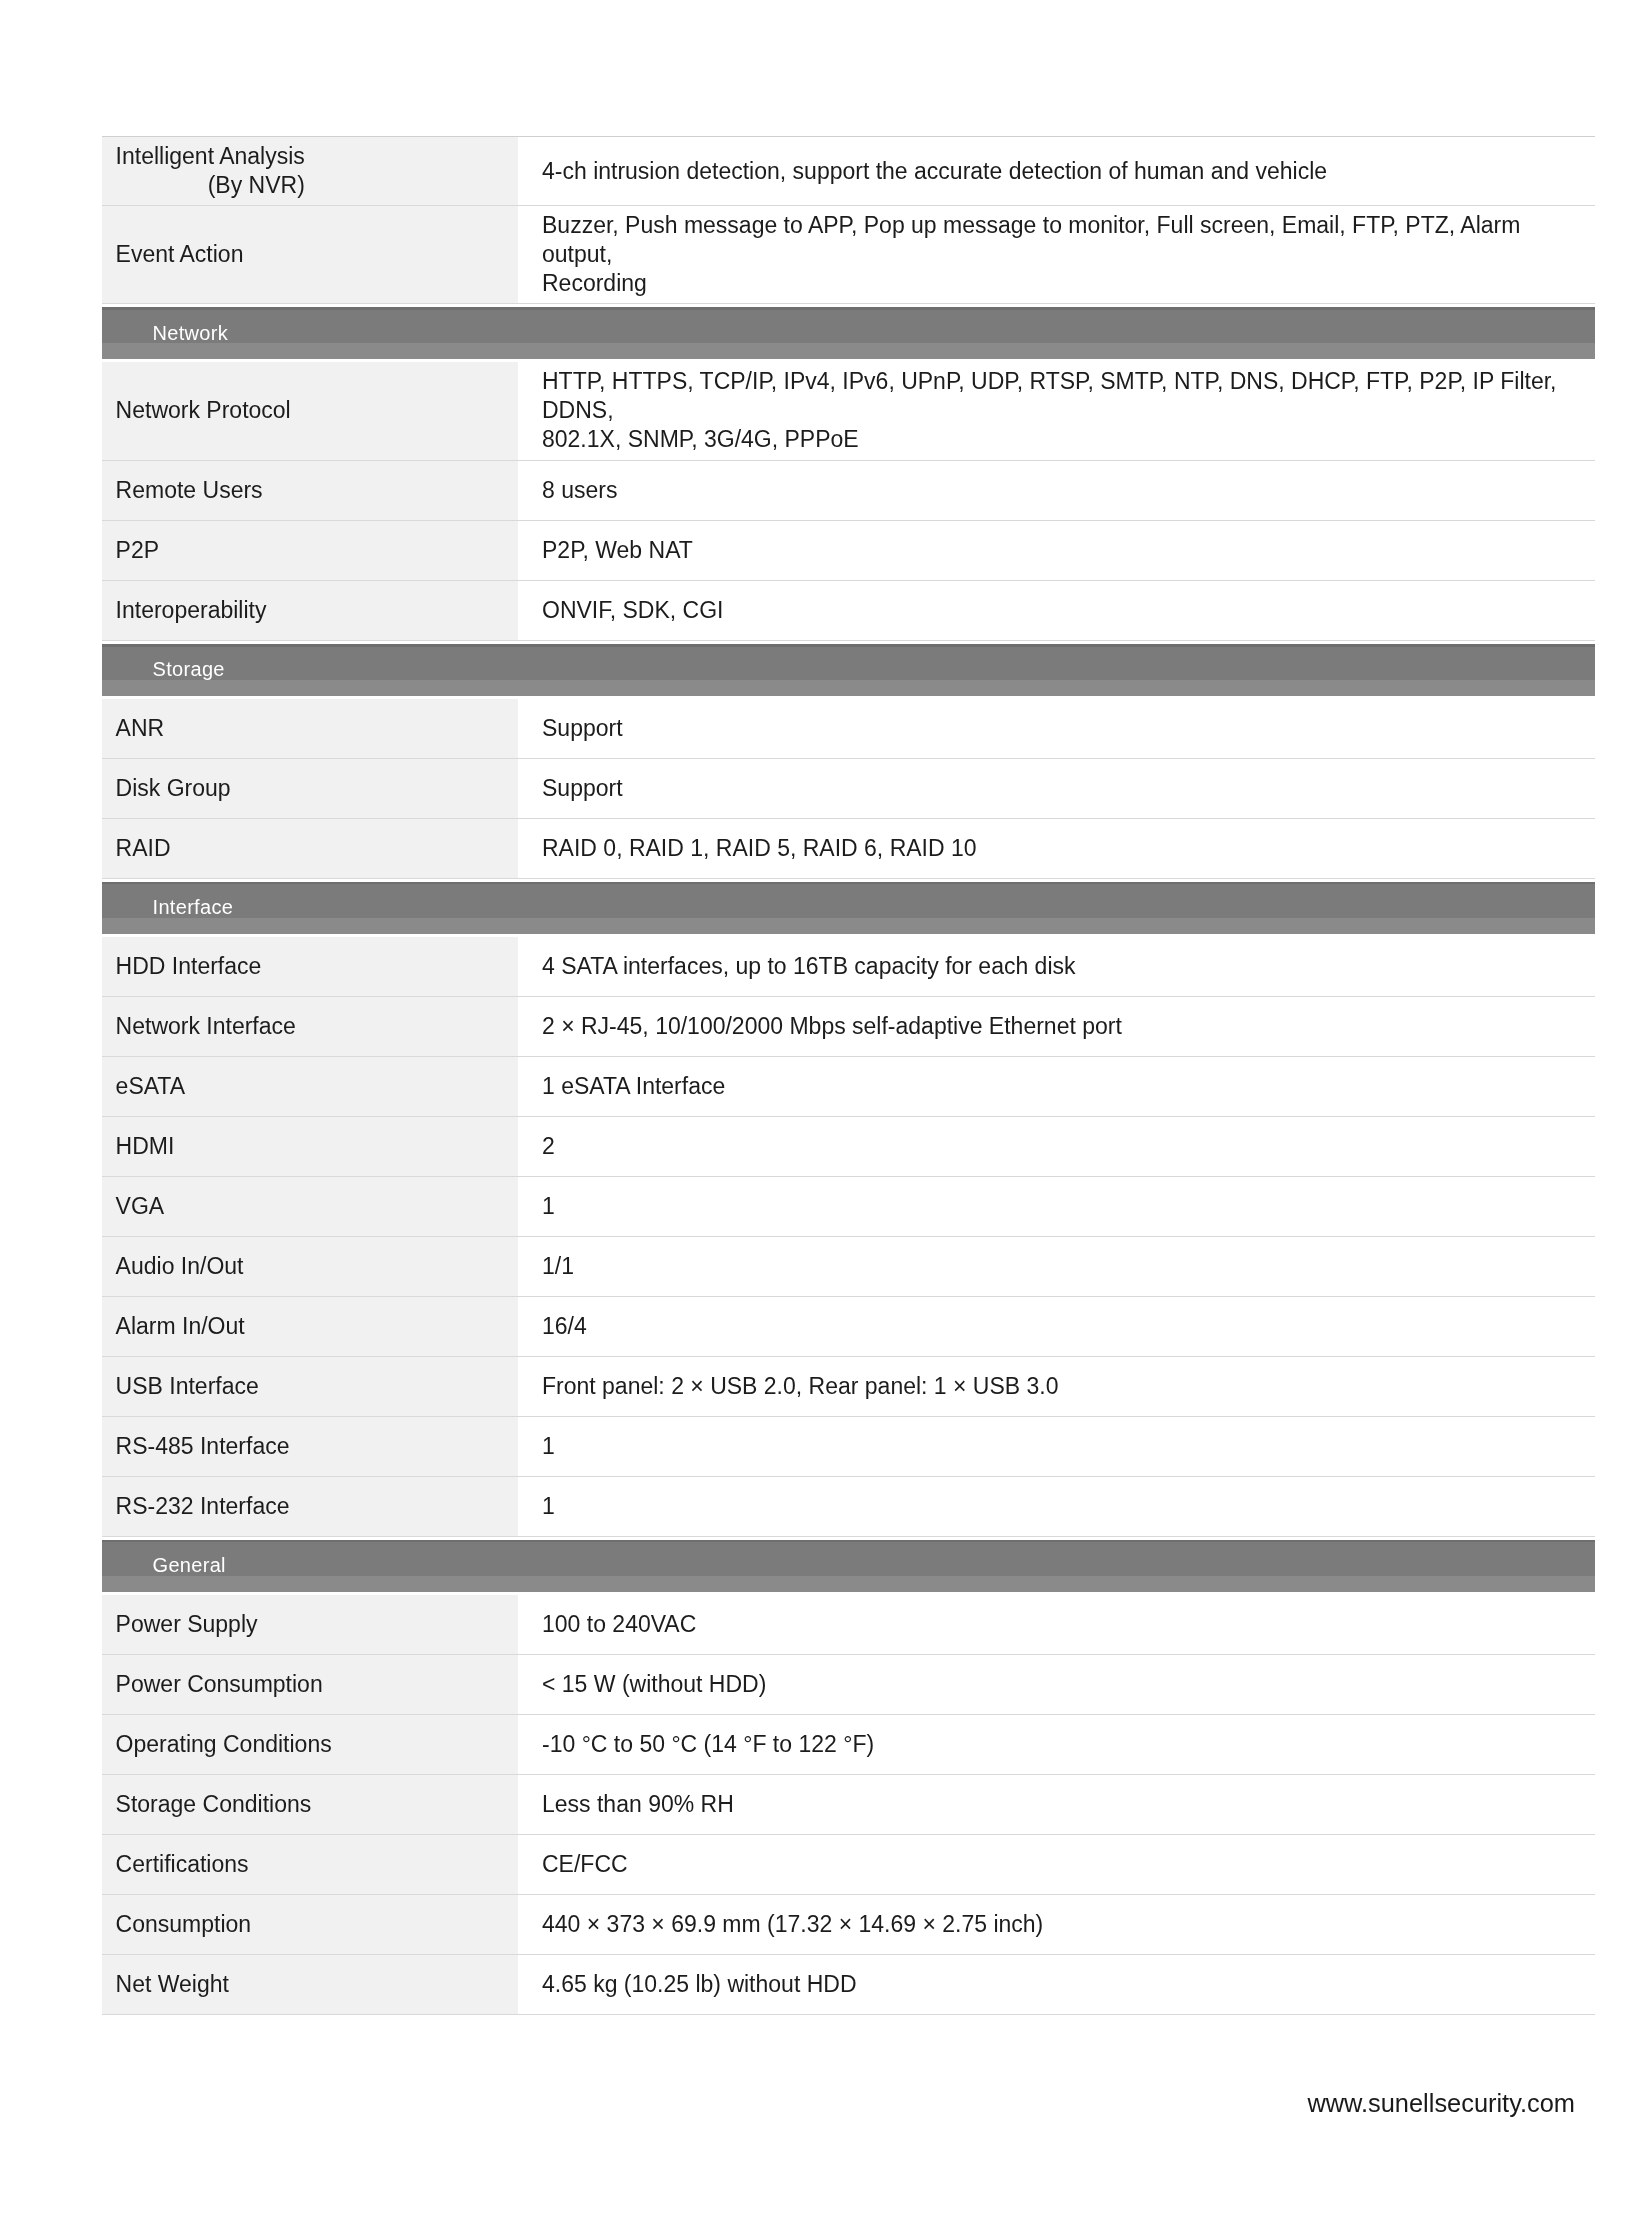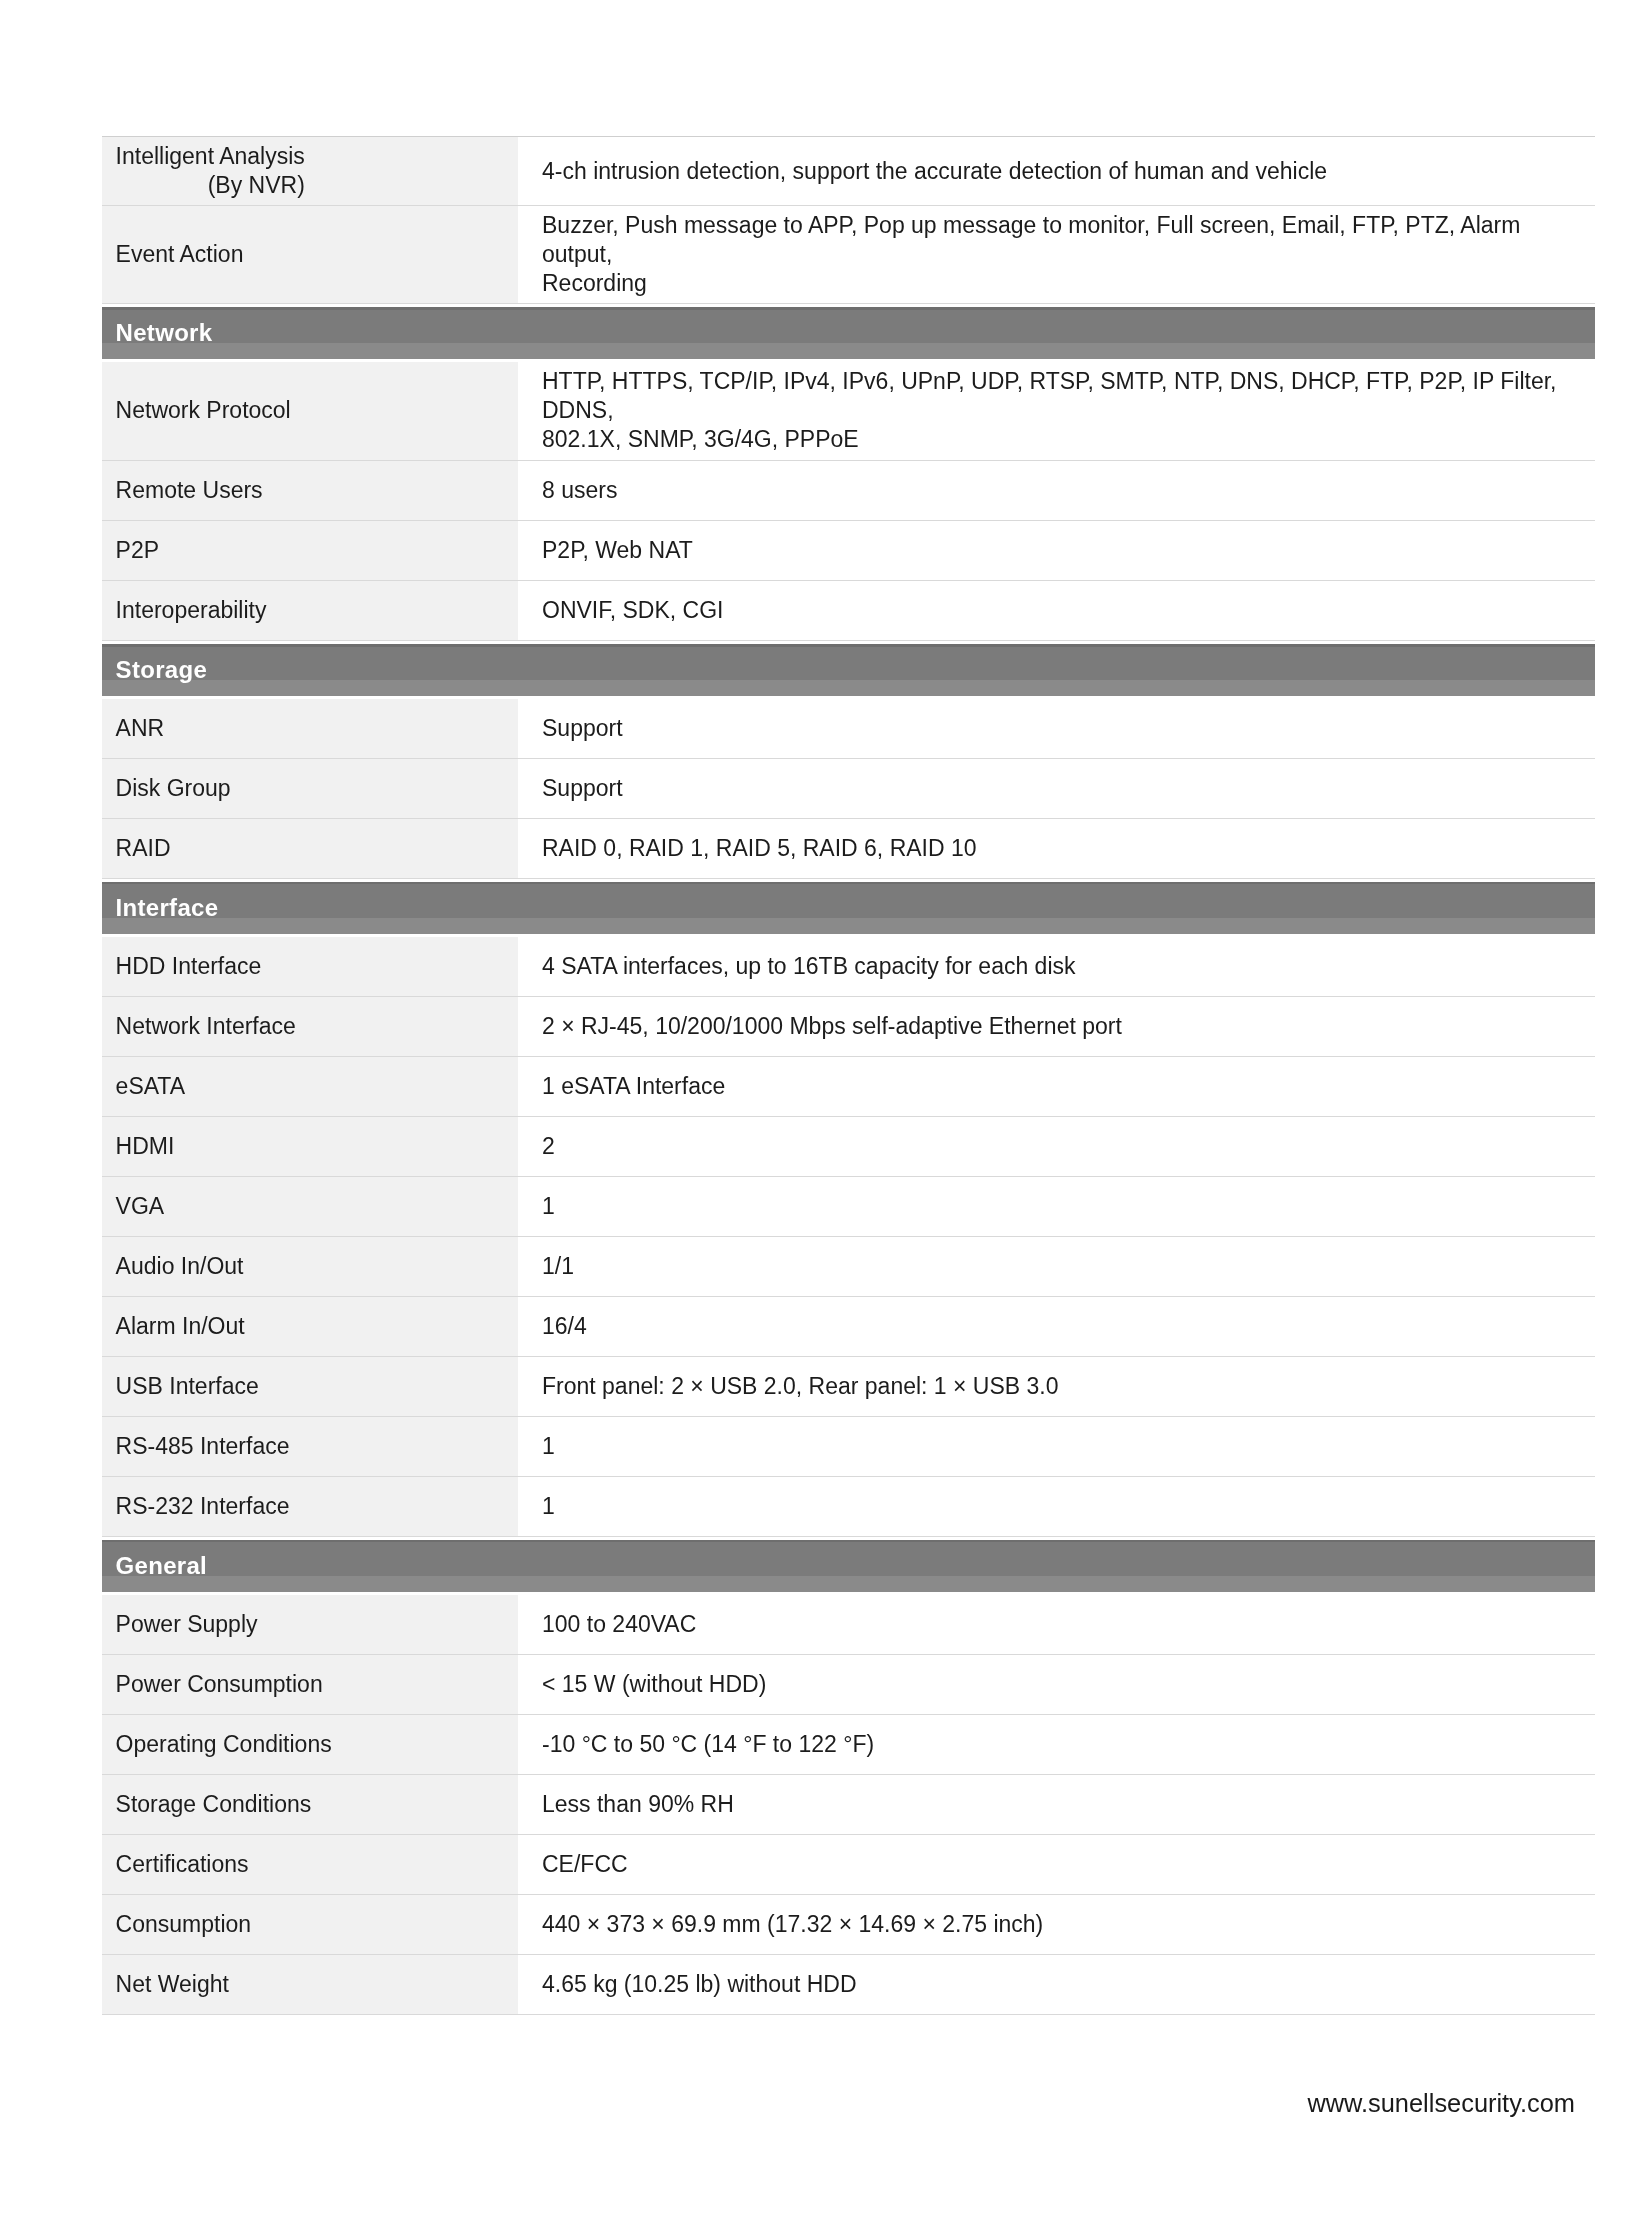--- a/index.html
+++ b/index.html
@@ -60,23 +60,24 @@
       var(--section-bar-top, #6e6e6e) 0px,
       var(--section-bar-top, #6e6e6e) 2.5px,
       var(--section-bar, #7b7b7b) 2.5px,
       var(--section-bar, #7b7b7b) 36px,
       var(--section-bar-bottom, #8a8a8a) 36px,
       var(--section-bar-bottom, #8a8a8a) 51px);
     padding-left: 13.6px;
   }
   .section-title {
     color: var(--section-text, #ffffff);
-    font-size: 24px;
-    font-weight: bold;
+    font-size: 20px;
+    font-weight: normal;
     letter-spacing: 0.3px;
+    margin-left: 37px;
   }
   .footer-url {
     position: absolute;
     top: 2087px;
     right: 76px;
     font-size: 25.4px;
     line-height: 32px;
     color: #1a1a1a;
     text-align: center;
   }
@@ -147,21 +148,21 @@
     <span class="section-title">Interface</span>
   </div>
 
   <div class="row">
     <div class="cell-label">HDD Interface</div>
     <div class="cell-value">4 SATA interfaces, up to 16TB capacity for each disk</div>
   </div>
 
   <div class="row">
     <div class="cell-label">Network Interface</div>
-    <div class="cell-value">2 × RJ-45, 10/200/1000 Mbps self-adaptive Ethernet port</div>
+    <div class="cell-value">2 × RJ-45, 10/100/2000 Mbps self-adaptive Ethernet port</div>
   </div>
 
   <div class="row">
     <div class="cell-label">eSATA</div>
     <div class="cell-value">1 eSATA Interface</div>
   </div>
 
   <div class="row">
     <div class="cell-label">HDMI</div>
     <div class="cell-value">2</div>

